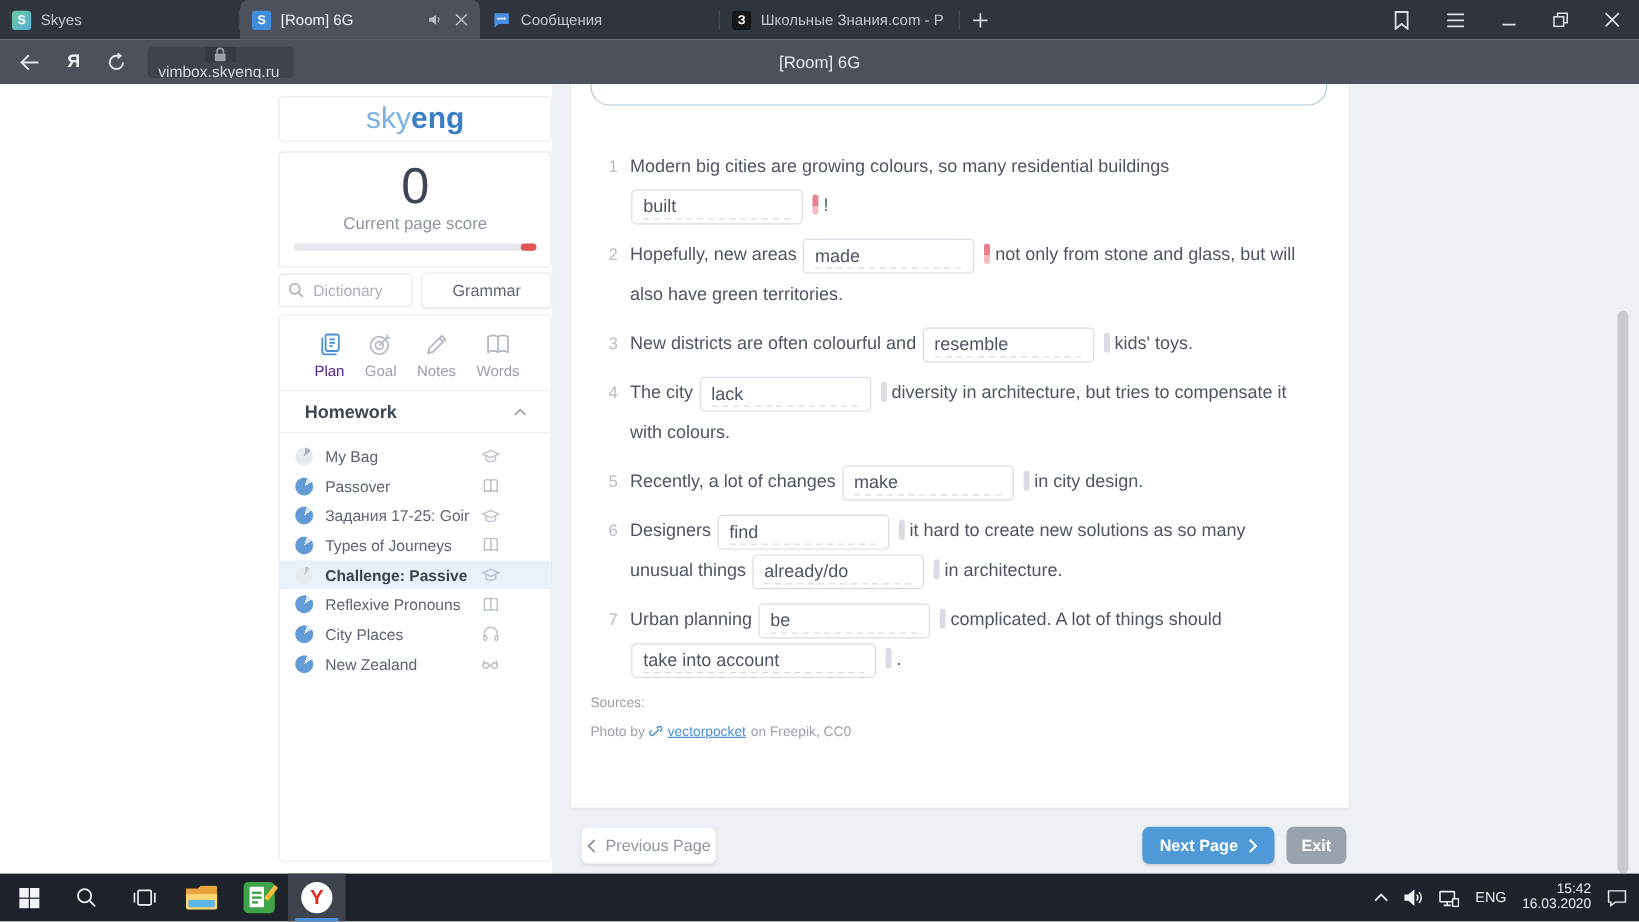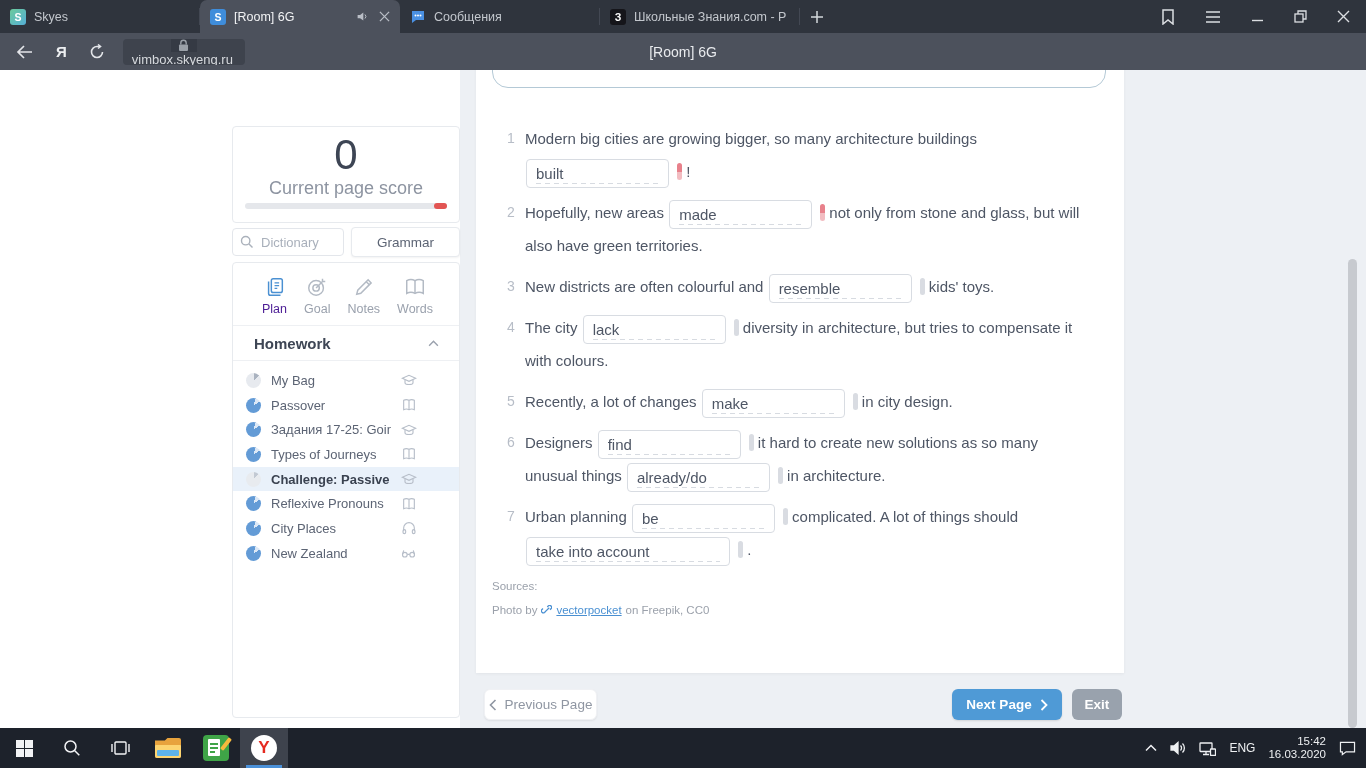--- a/index.html
+++ b/index.html
@@ -35,21 +35,21 @@
   .page { position:absolute; left:0; top:70px; width:1366px; height:658px; background:#fff; overflow:hidden; }
   .main-bg { position:absolute; left:460px; top:0; right:0; bottom:0; background:#edf0f4; }
 
   
   .card { position:absolute; background:#fff; border:1px solid #e7eaee; border-radius:4px; }
   .logo-card { left:232px; top:10px; width:228px; height:38px; display:flex; align-items:center; justify-content:center; font-size:25px; }
   .logo-sky { color:#7cb1e4; }
   .logo-eng { color:#3b7ec5; font-weight:700; }
   .score-card { left:232px; top:56px; width:228px; height:97px; text-align:center; padding-top:6px; }
   .score-val { font-size:42px; color:#3d4554; line-height:44px; }
-  .score-label { font-size:18px; color:#8d94a1; margin-top:1px; }
+  .score-label { font-size:14px; color:#8d94a1; margin-top:1px; }
   .score-track { position:absolute; left:12px; right:12px; bottom:13px; height:6px; background:#e5e7eb; border-radius:3px; }
   .score-redcap { position:absolute; right:0; top:0; width:13px; height:6px; background:#e25553; border-radius:3px; }
   .dict { position:absolute; left:232px; top:158px; width:112px; height:28px; }
   .dict input { width:100%; height:100%; border:1px solid #e3e6eb; border-radius:4px; padding:0 6px 0 28px; font-size:13px; font-family:inherit; color:#5c6474; outline:none; }
   .dict input::placeholder { color:#a9b0bb; }
   .dict .mag { position:absolute; left:8px; top:7px; color:#aab1bb; }
   .grammar-btn { left:351px; top:157px; width:109px; height:30px; display:flex; align-items:center; justify-content:center; font-size:13.5px; color:#5c6474; box-shadow:0 1px 2px rgba(0,0,0,.05); cursor:default; }
 
   .panel { left:232px; top:192px; width:228px; height:456px; overflow:hidden; }
   .ntabs { display:flex; gap:17px; padding:13px 0 9px 29px; border-bottom:1px solid #eef0f3; }
@@ -248,20 +248,24 @@
         <svg width="16" height="16" viewBox="0 0 16 16" fill="none" stroke="currentColor" stroke-width="1.5">
           <path d="M8 1v9M8 10L4.5 6.5M8 10l3.5-3.5M2 14.5h12"></path>
         </svg>
       </span>
   </div>
 </div>
 
 <div class="page">
   <div class="main-bg"></div>
 
+  <div class="card logo-card">
+    <span class="logo-sky">sky</span>
+      <span class="logo-eng">eng</span>
+  </div>
 
   <div class="card score-card">
     <div class="score-val">0</div>
     <div class="score-label">Current page score</div>
     <div class="score-track">
         <div class="score-redcap"></div>
       </div>
   </div>
 
   <div class="dict">
@@ -408,21 +412,21 @@
           </span>
         </div>
       </div>
   </div>
 
   <div class="main-card">
     <div class="tealbox">
       
     </div>
     <div class="exercise" id="exercise">
-        <div class="ex-item"><span class="num">1</span><span>Modern big cities are growing bigger, so many architecture buildings </span><span class="ibox"><input class="ex-input" value="built" style=""><span class="mark wrong"></span></span><span> !</span></div>
+        <div class="ex-item"><span class="num">1</span><span>Modern big cities are growing colours, so many residential buildings </span><span class="ibox"><input class="ex-input" value="built" style=""><span class="mark wrong"></span></span><span> !</span></div>
         <div class="ex-item"><span class="num">2</span><span>Hopefully, new areas </span><span class="ibox"><input class="ex-input" value="made" style=""><span class="mark wrong"></span></span><span> not only from stone and glass, but will also have green territories.</span></div>
         <div class="ex-item"><span class="num">3</span><span>New districts are often colourful and </span><span class="ibox"><input class="ex-input" value="resemble" style=""><span class="mark unchecked"></span></span><span> kids' toys.</span></div>
         <div class="ex-item"><span class="num">4</span><span>The city </span><span class="ibox"><input class="ex-input" value="lack" style=""><span class="mark unchecked"></span></span><span> diversity in architecture, but tries to compensate it with colours.</span></div>
         <div class="ex-item"><span class="num">5</span><span>Recently, a lot of changes </span><span class="ibox"><input class="ex-input" value="make" style=""><span class="mark unchecked"></span></span><span> in city design.</span></div>
         <div class="ex-item"><span class="num">6</span><span>Designers </span><span class="ibox"><input class="ex-input" value="find" style=""><span class="mark unchecked"></span></span><span> it hard to create new solutions as so many unusual things </span><span class="ibox"><input class="ex-input" value="already/do" style=""><span class="mark unchecked"></span></span><span> in architecture.</span></div>
         <div class="ex-item"><span class="num">7</span><span>Urban planning </span><span class="ibox"><input class="ex-input" value="be" style=""><span class="mark unchecked"></span></span><span> complicated. A lot of things should </span><span class="ibox"><input class="ex-input wide" value="take into account" style=""><span class="mark unchecked"></span></span><span> .</span></div>
       </div>
     <div class="sources">
       <div>Sources:</div>
       <div class="line2">

